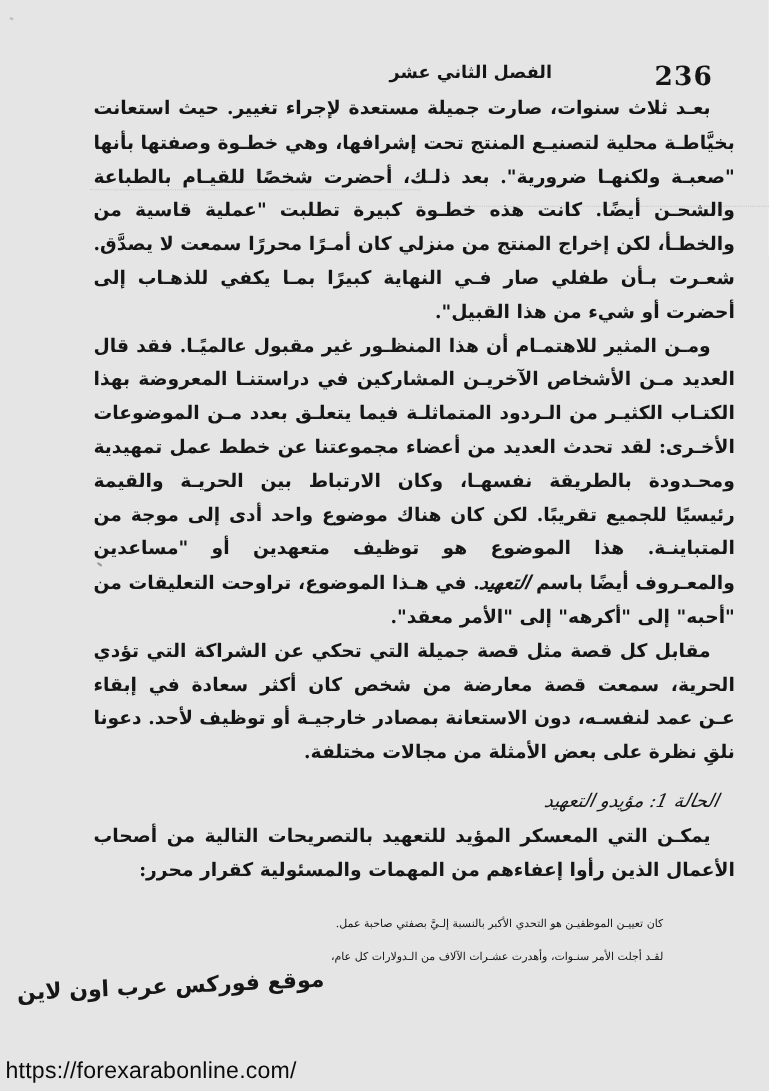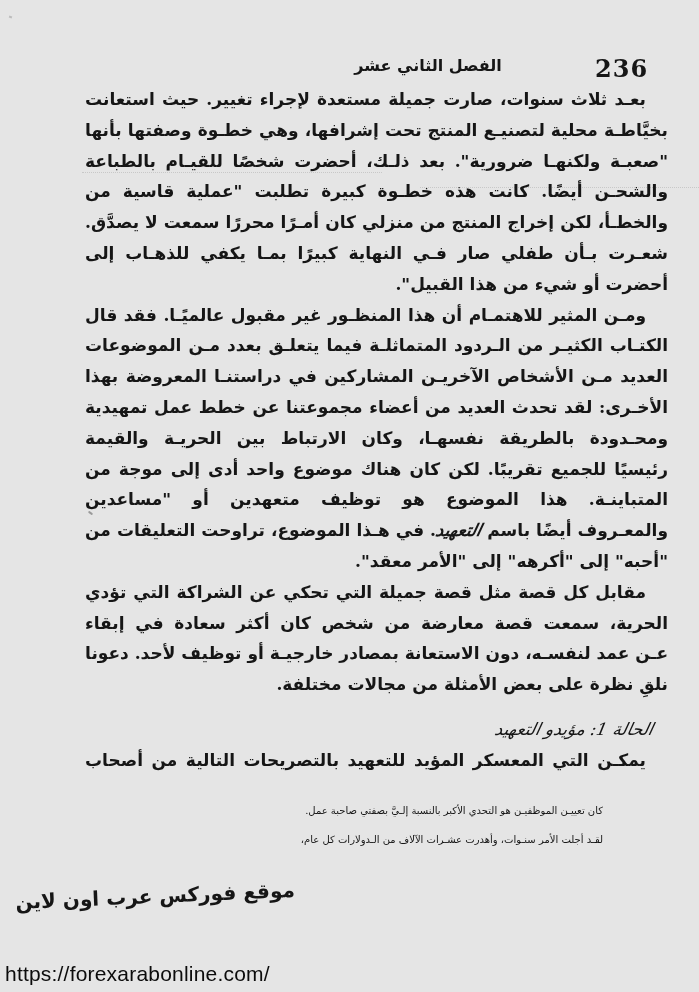--- a/index.html
+++ b/index.html
@@ -98,37 +98,38 @@
 
     <div class="line indent">بعـد ثلاث سنوات، صارت جميلة مستعدة لإجراء تغيير. حيث استعانت</div>
     <div class="line">بخيَّاطـة محلية لتصنيـع المنتج تحت إشرافها، وهي خطـوة وصفتها بأنها</div>
     <div class="line">"صعبـة ولكنهـا ضرورية". بعد ذلـك، أحضرت شخصًا للقيـام بالطباعة</div>
     <div class="line">والشحـن أيضًا. كانت هذه خطـوة كبيرة تطلبت "عملية قاسية من التجربة</div>
     <div class="line">والخطـأ، لكن إخراج المنتج من منزلي كان أمـرًا محررًا سمعت لا يصدَّق.</div>
     <div class="line">شعـرت بـأن طفلي صار فـي النهاية كبيرًا بمـا يكفي للذهـاب إلى مدرسة</div>
     <div class="line end">أحضرت أو شيء من هذا القبيل".</div>
 
     <div class="line indent">ومـن المثير للاهتمـام أن هذا المنظـور غير مقبول عالميًـا. فقد قال</div>
+    <div class="line">العديد مـن الأشخاص الآخريـن المشاركين في دراستنـا المعروضة بهذا</div>
     <div class="line">الكتـاب الكثيـر من الـردود المتماثلـة فيما يتعلـق بعدد مـن الموضوعات</div>
-    <div class="line">العديد مـن الأشخاص الآخريـن المشاركين في دراستنـا المعروضة بهذا</div>
     <div class="line">الأخـرى: لقد تحدث العديد من أعضاء مجموعتنا عن خطط عمل تمهيدية</div>
     <div class="line">ومحـدودة بالطريقة نفسهـا، وكان الارتباط بين الحريـة والقيمة موضوعًا</div>
     <div class="line">رئيسيًا للجميع تقريبًا. لكن كان هناك موضوع واحد أدى إلى موجة من الآراء</div>
     <div class="line">المتباينـة. هذا الموضوع هو توظيف متعهدين أو "مساعدين افتراضيين"،</div>
     <div class="line"><span>والمعـروف أيضًا باسم </span><span class="it">التعهيد</span><span>. في هـذا الموضوع، تراوحت التعليقات من</span></div>
     <div class="line end">"أحبه" إلى "أكرهه" إلى "الأمر معقد".</div>
 
     <div class="line indent">مقابل كل قصة مثل قصة جميلة التي تحكي عن الشراكة التي تؤدي إلى</div>
     <div class="line">الحرية، سمعت قصة معارضة من شخص كان أكثر سعادة في إبقاء العمل</div>
     <div class="line">عـن عمد لنفسـه، دون الاستعانة بمصادر خارجيـة أو توظيف لأحد. دعونا</div>
     <div class="line end">نلقِ نظرة على بعض الأمثلة من مجالات مختلفة.</div>
 
     <div class="case-heading"><span class="it">الحالة 1: مؤيدو التعهيد</span></div>
 
     <div class="line indent">يمكـن التي المعسكر المؤيد للتعهيد بالتصريحات التالية من أصحاب</div>
+    <div class="line end">الأعمال الذين رأوا إعفاءهم من المهمات والمسئولية كقرار محرر:</div>
 
     <div class="quote-block">
       <div class="quote-line">كان تعييـن الموظفيـن هو التحدي الأكبر بالنسبة إلـيَّ بصفتي صاحبة عمل.</div>
       <div class="quote-line">لقـد أجلت الأمر سنـوات، وأهدرت عشـرات الآلاف من الـدولارات كل عام،</div>
     </div>
   </main>
 
   <div class="wm-site">موقع فوركس عرب اون لاين</div>
   <div class="wm-url">https://forexarabonline.com/</div>
 

